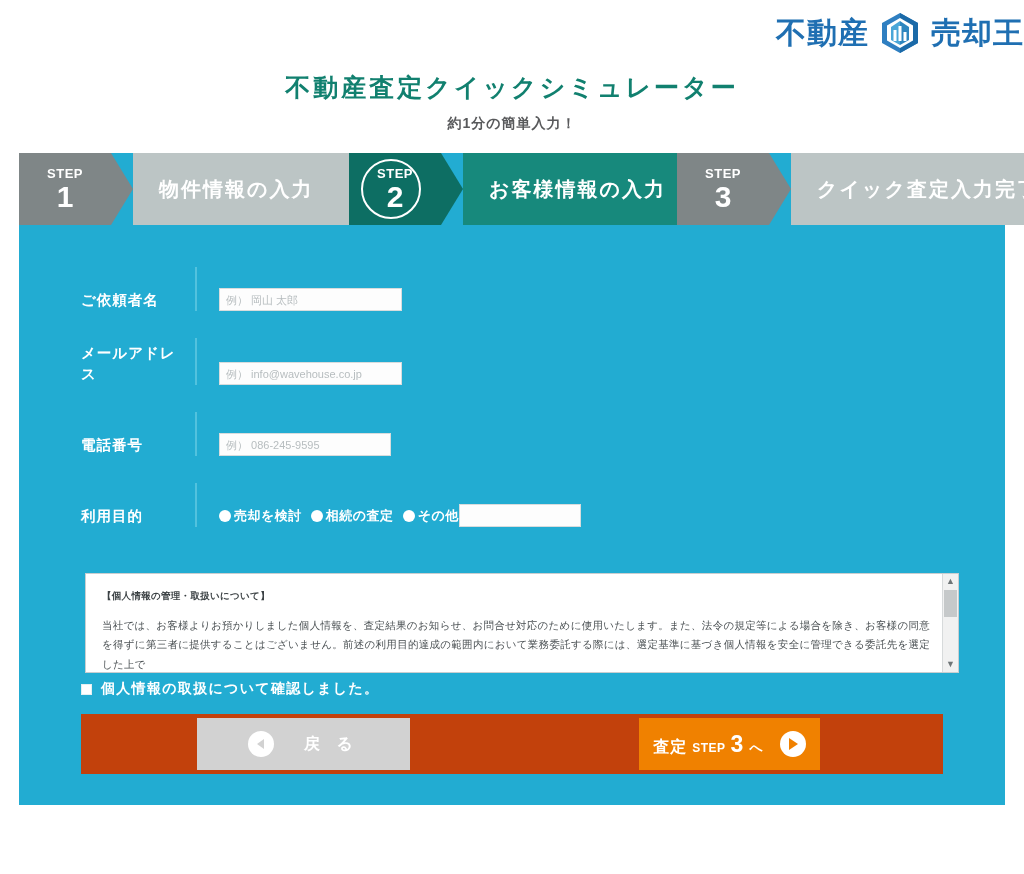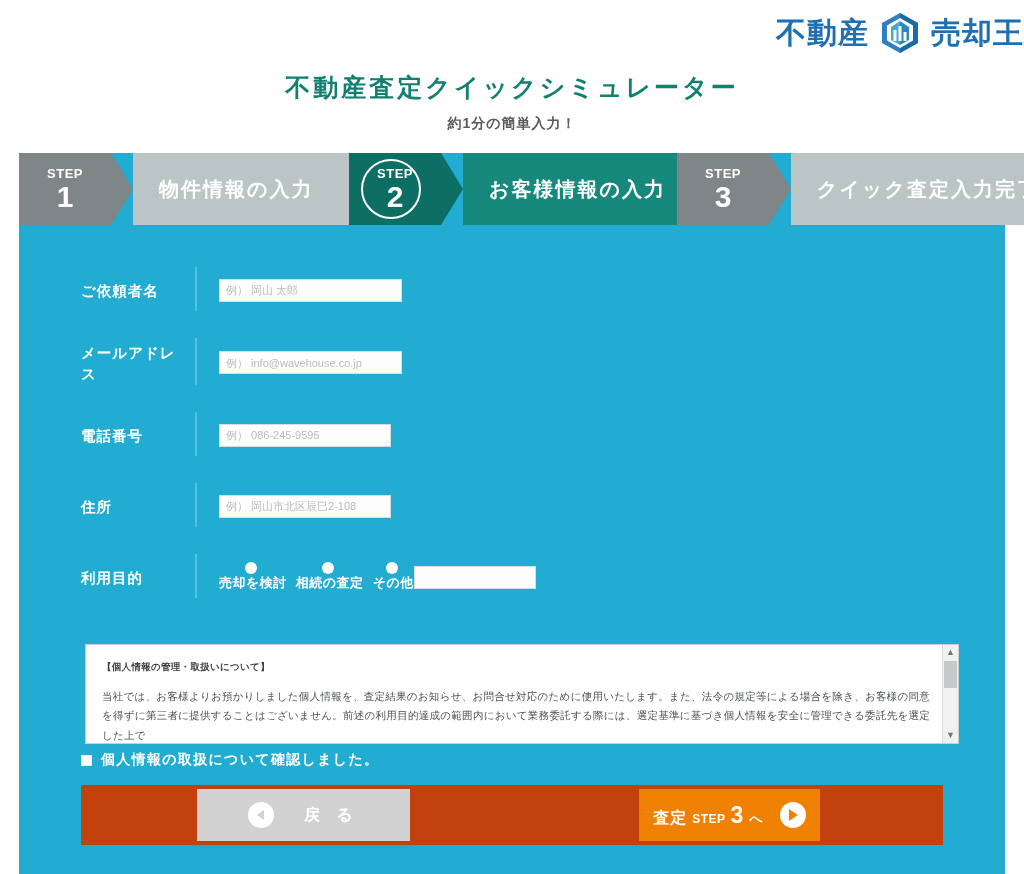--- a/index.html
+++ b/index.html
@@ -148,21 +148,21 @@
     z-index: 2;
     box-sizing: border-box;
   }
 
   
   .form-area {
     padding: 42px 0 0 0;
   }
   .field-row {
     display: flex;
-    align-items: center;
+    align-items: flex-end;
     padding: 0 0 0 62px;
     margin-bottom: 27px;
     min-height: 38px;
   }
   .field-label {
     width: 100px;
     color: #ffffff;
     font-size: 14.5px;
     font-weight: bold;
     letter-spacing: 1px;
@@ -206,21 +206,20 @@
   .radio-group {
     display: flex;
     align-items: center;
     gap: 0;
   }
   .radio-opt {
     display: flex;
     align-items: center;
     margin-right: 9px;
     white-space: nowrap;
-    flex-direction: column;
   }
   .radio-dot {
     width: 12px;
     height: 12px;
     border-radius: 50%;
     background: #ffffff;
     display: inline-block;
     margin-right: 3px;
     flex: 0 0 12px;
   }
@@ -488,27 +487,20 @@
     </div>
 
     <div class="field-row">
       <div class="field-label">電話番号</div>
       <div class="label-divider"></div>
       <div class="field-control">
         <input class="txt w-tel" type="text" placeholder="例） 086-245-9595" style="">
       </div>
     </div>
 
-    <div class="field-row">
-      <div class="field-label">住所</div>
-      <div class="label-divider"></div>
-      <div class="field-control">
-        <input class="txt w-addr" type="text" placeholder="例） 岡山市北区辰巳2-108" style="">
-      </div>
-    </div>
 
     <div class="field-row">
       <div class="field-label">利用目的</div>
       <div class="label-divider"></div>
       <div class="field-control">
         <div class="radio-group">
           <label class="radio-opt">
             <span class="radio-dot"></span>
             <span class="radio-text">売却を検討</span>
           </label>

